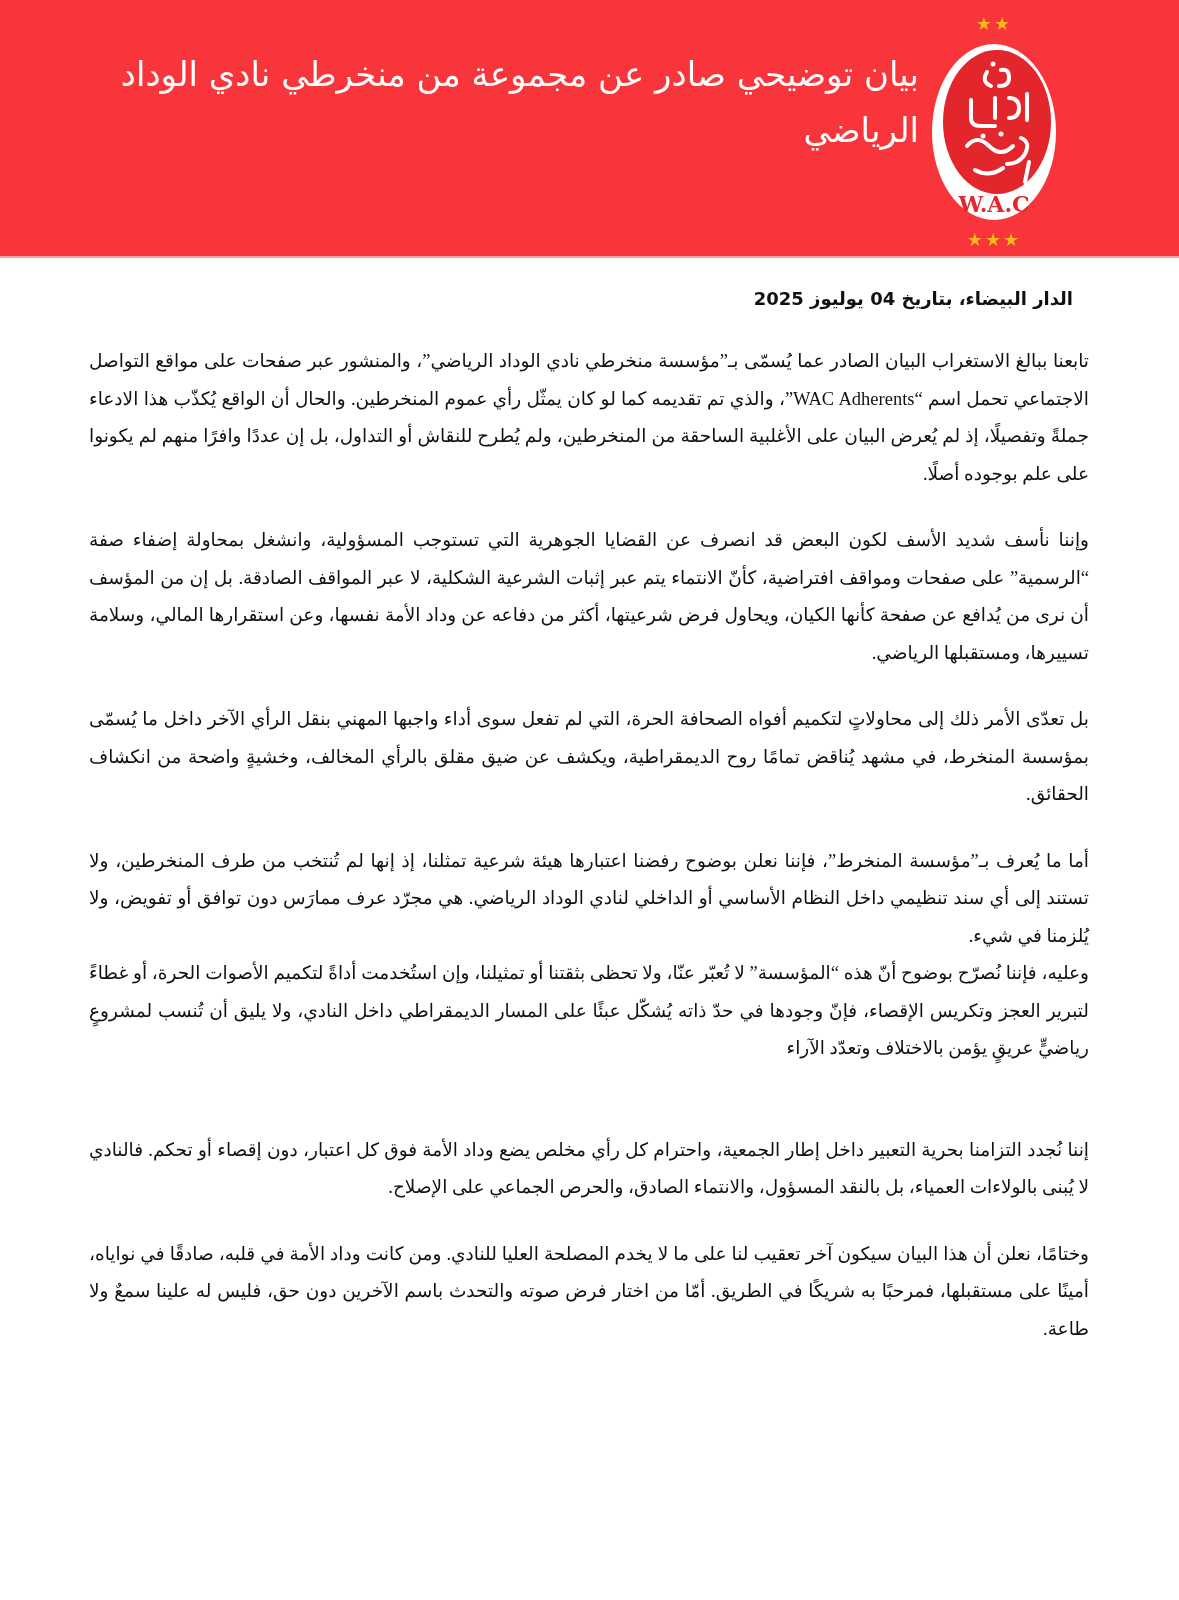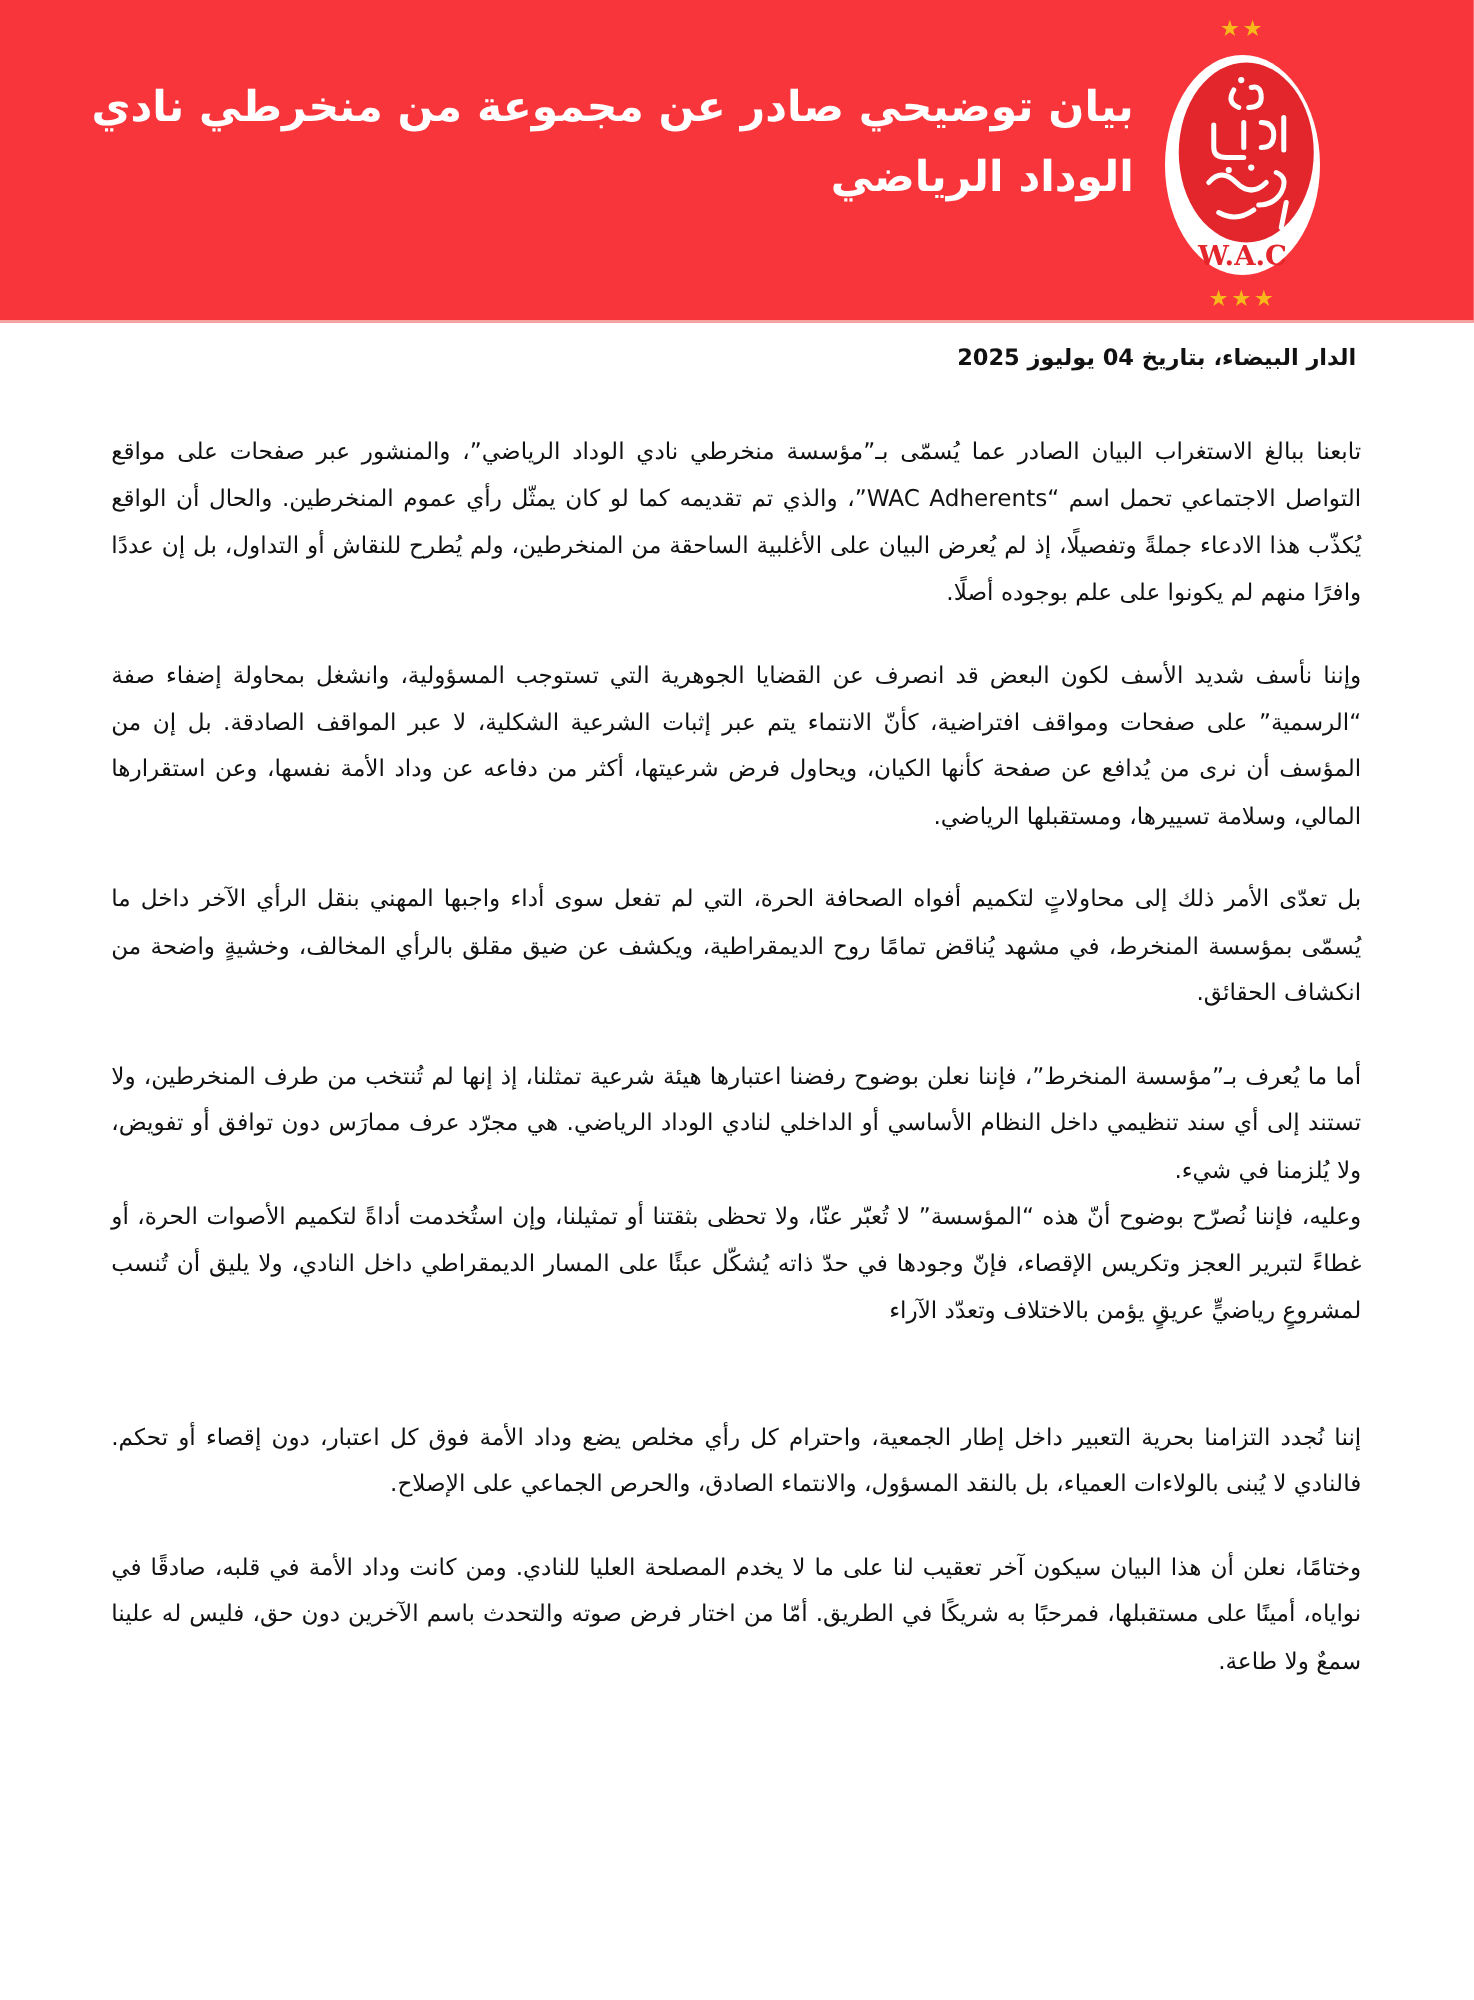--- a/index.html
+++ b/index.html
@@ -21,24 +21,24 @@
       width: 1179px;
       height: 256px;
       background: #f8353a;
       border-bottom: 2px solid #f4a3a5;
     }
     .header-title {
       position: absolute;
       top: 46px;
       right: 260px;
       width: 880px;
-      margin: 12px;
+      margin: 0;
       color: #ffffff;
       font-family: "DejaVu Sans", sans-serif;
-      font-weight: bold;
+      font-weight: normal;
       font-size: 34px;
       line-height: 56px;
       text-align: right;
     }
     .logo-wrap {
       position: absolute;
       top: 14px;
       right: 120px;
       width: 130px;
       height: 236px;
@@ -58,34 +58,35 @@
       position: absolute;
       top: 28px;
       left: 2px;
       width: 126px;
       height: 180px;
     }
     .date-line {
       position: absolute;
       top: 268px;
       right: 90px;
-      margin: 4px;
+      margin: 16px;
       font-weight: bold;
       font-size: 18px;
       line-height: 30px;
     }
     .content {
       position: absolute;
       top: 343px;
       right: 90px;
       width: 1000px;
       font-size: 18.5px;
       line-height: 37.5px;
       text-align: justify;
       text-align-last: right;
+      font-family: Liberation Serif, serif;
     }
     .content p {
       margin: 0 0 29px 0;
     }
     .content p.tight {
       margin-bottom: 0;
     }
     .content p.gap-large {
       margin-bottom: 64px;
     }

